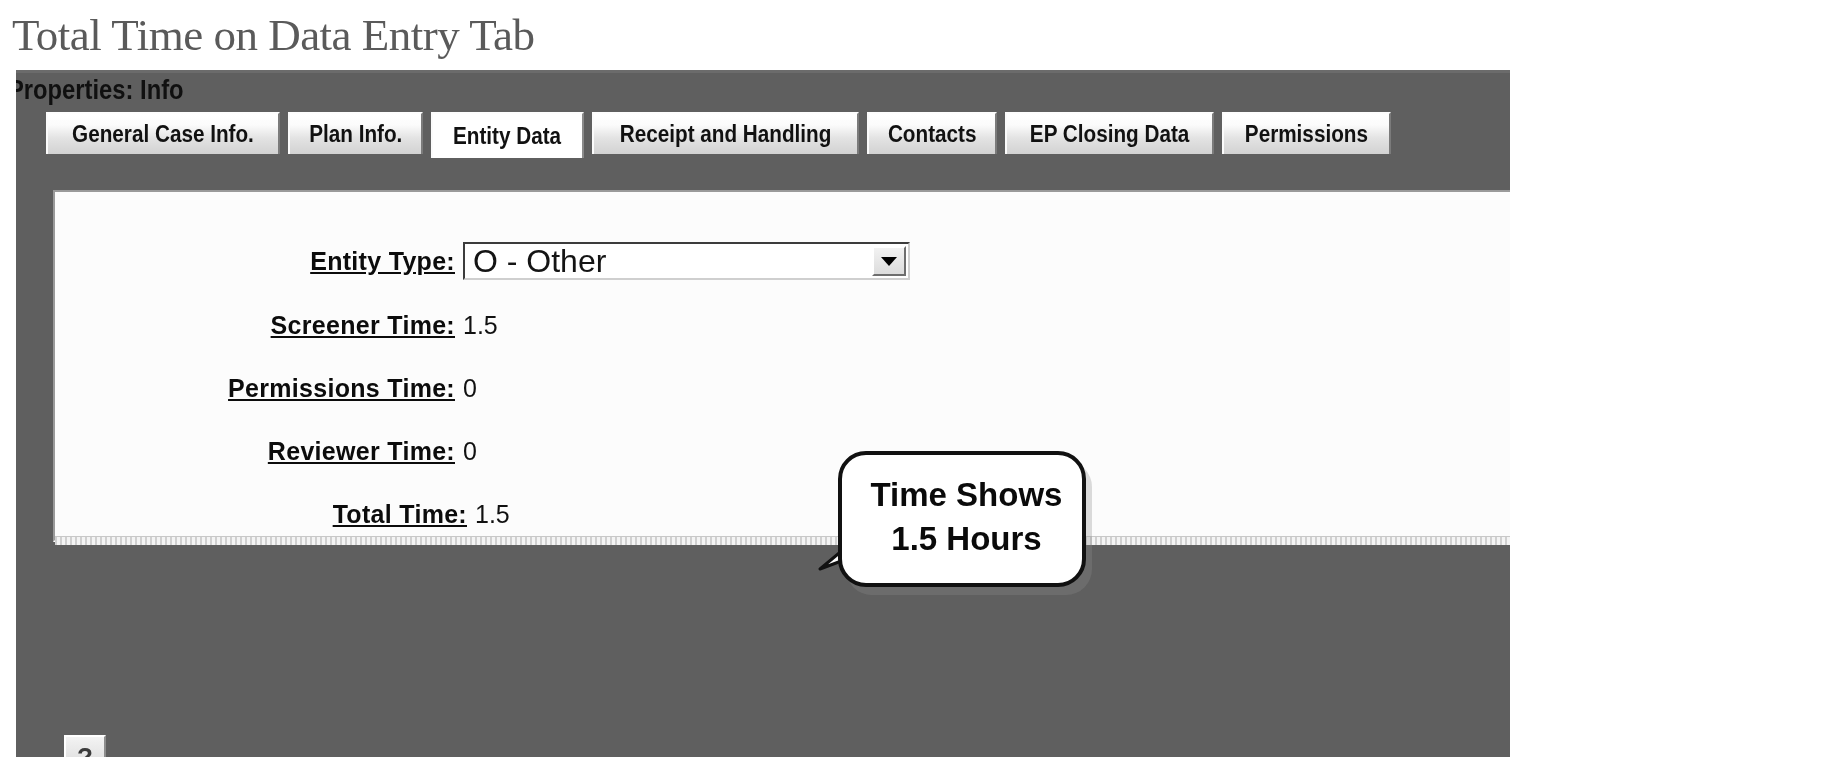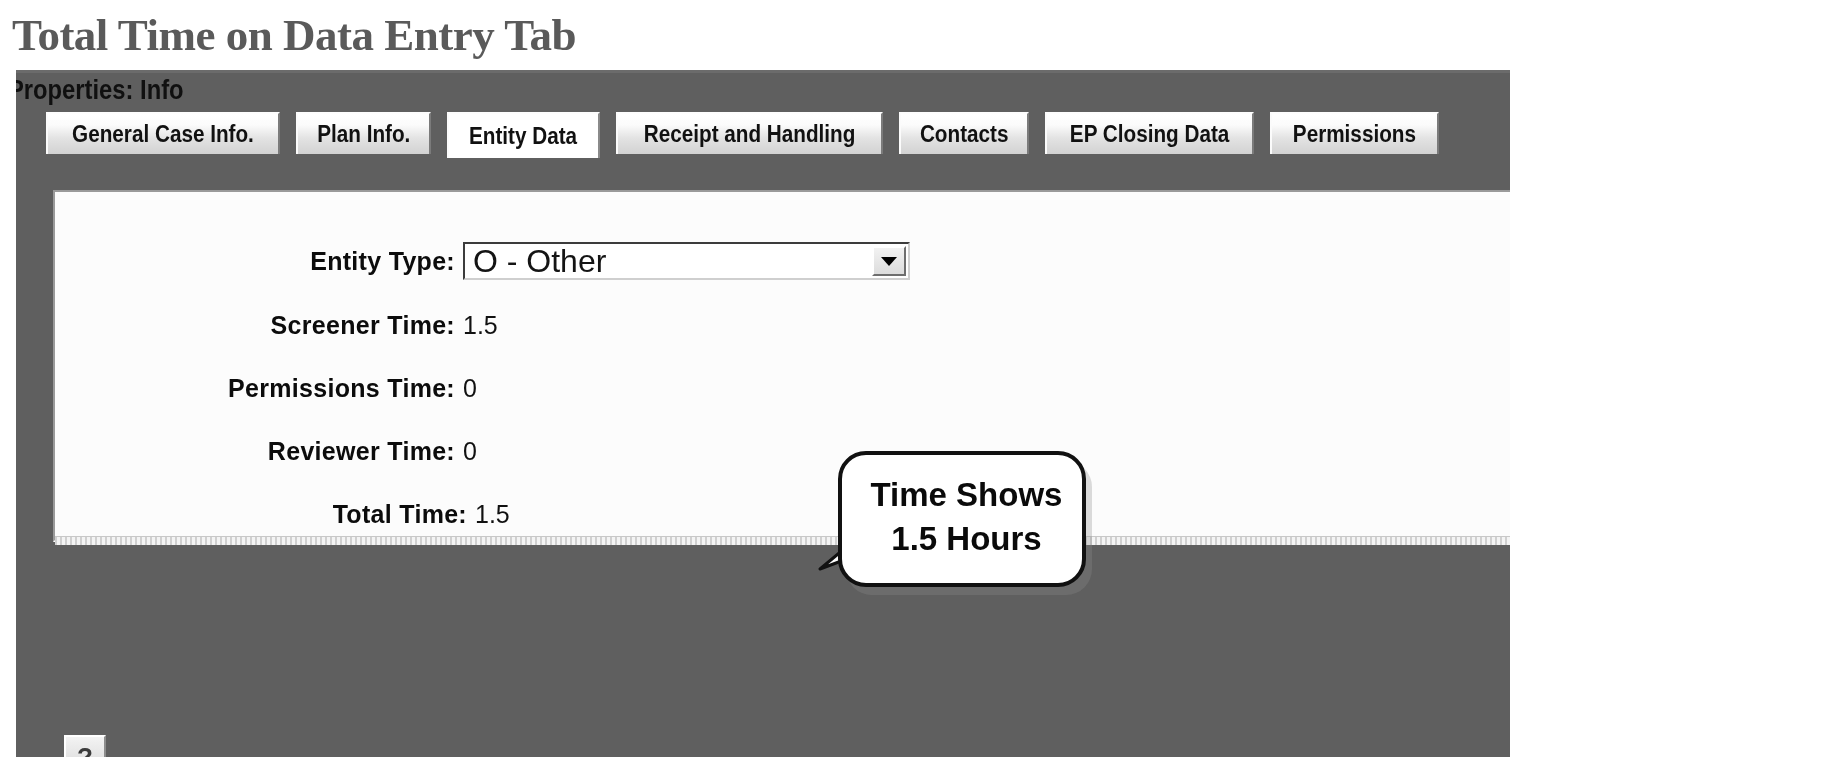--- a/index.html
+++ b/index.html
@@ -15,21 +15,21 @@
     overflow: hidden;
     position: relative;
   }
 
   
   #figure-title {
     position: absolute;
     left: 12px;
     top: 4px;
     font-family: "Liberation Serif", serif;
-    font-weight: bold;
+    font-weight: normal;
     font-size: 45px;
     line-height: 62px;
     color: #5a5a5a;
     letter-spacing: -0.5px;
     white-space: nowrap;
   }
 
   
   #dialog {
     position: absolute;
@@ -73,21 +73,21 @@
   }
 
   
   #tabstrip {
     position: absolute;
     left: 30px;
     top: 40px;
     height: 44px;
     display: flex;
     align-items: flex-end;
-    gap: 16px;
+    gap: 8px;
   }
   .tab {
     height: 42px;
     box-sizing: border-box;
     padding: 0 14px;
     display: flex;
     align-items: center;
     justify-content: center;
     font-family: "Liberation Sans Narrow", "Liberation Sans", sans-serif;
     font-weight: bold;
@@ -159,20 +159,21 @@
   .field-label {
     font-family: "Liberation Sans Narrow", "Liberation Sans", sans-serif;
     font-weight: bold;
     font-size: 25px;
     color: #0c0c0c;
     text-align: right;
     white-space: nowrap;
     width: 230px;
     margin-right: 8px;
     letter-spacing: 0.3px;
+    text-decoration: underline;
   }
   .field-value {
     font-family: "Liberation Sans", sans-serif;
     font-weight: normal;
     font-size: 25px;
     color: #111111;
     white-space: nowrap;
   }
 
   

